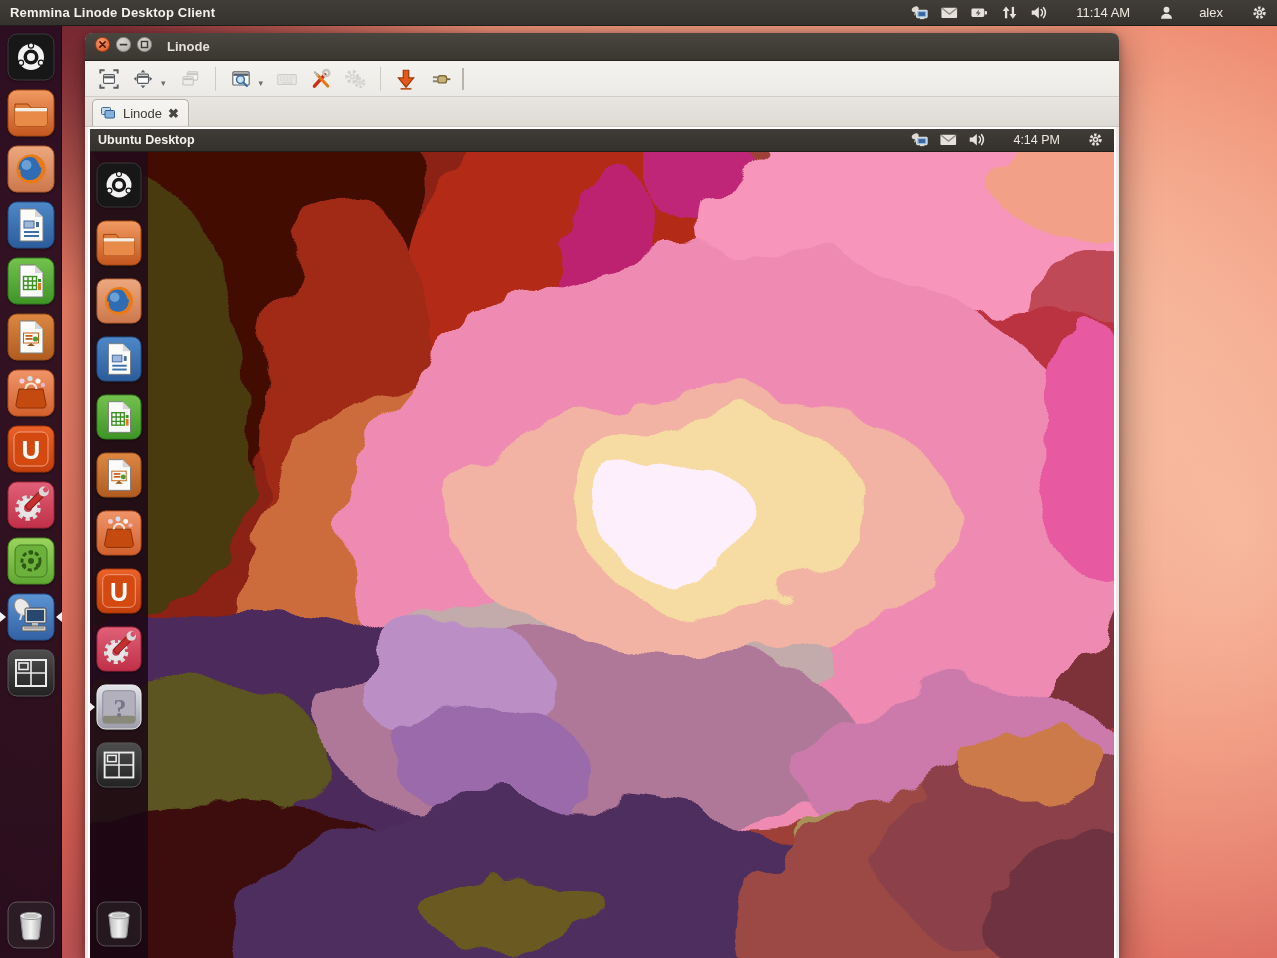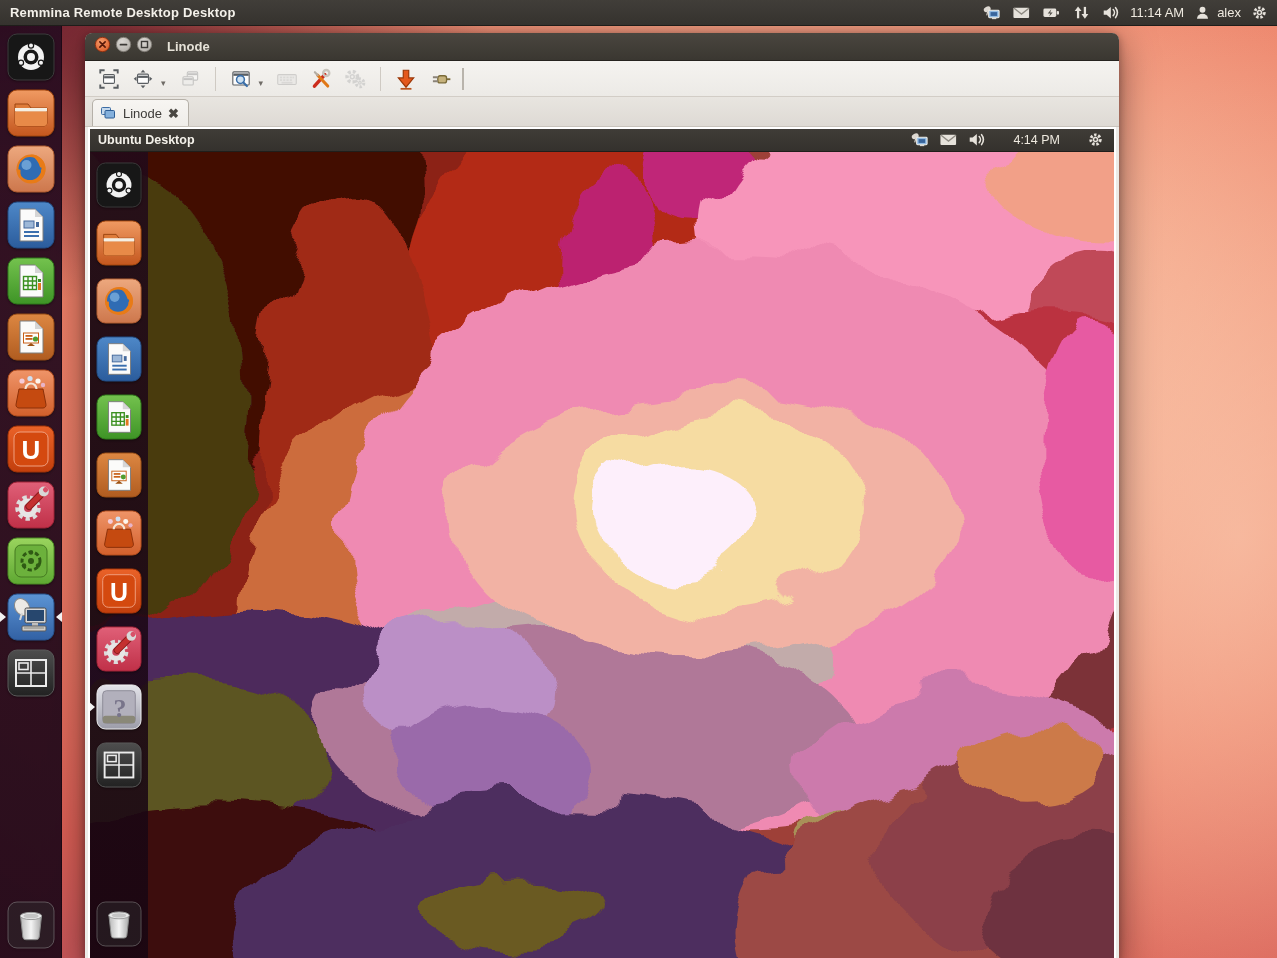--- a/index.html
+++ b/index.html
@@ -13,21 +13,21 @@
   }
 
   
   .host-panel{
     position:absolute; left:0; top:0; width:1277px; height:26px;
     background:linear-gradient(#413e39,#35322e);
     border-bottom:1px solid #1f1d1a;
     display:flex; align-items:center; color:#f4f1ea; z-index:50;
   }
   .host-panel .app-title{ font-weight:bold; font-size:13px; margin-left:10px; letter-spacing:.2px; }
-  .panel-right{ margin-left:auto; display:flex; align-items:center; gap:9px; padding-right:8px; }
+  .panel-right{ margin-left:auto; display:flex; align-items:center; gap:27px; padding-right:8px; }
   .tray{ display:flex; align-items:center; gap:11px; }
   .tray span, .panel-icon{ display:inline-flex; width:19px; height:16px; align-items:center; justify-content:center; }
   .clock{ font-size:13px; color:#eee9df; }
   .user-name{ font-size:13px; color:#eee9df; margin-left:-4px;text-align:center; }
 
   
   .launcher{
     position:absolute; left:0; top:26px; width:62px; height:932px;
     background:linear-gradient(rgba(40,12,32,.93), rgba(30,8,24,.93));
     border-right:1px solid rgba(0,0,0,.35);
@@ -110,21 +110,21 @@
     position:absolute; left:0; top:23px; bottom:0; width:58px;
     background:linear-gradient(rgba(34,10,26,.88), rgba(24,6,18,.88));
     display:flex; flex-direction:column; align-items:center; padding-top:4px; z-index:9;
   }
   .remote-launcher .litem{ width:46px; height:46px; margin:6px 0; }
 </style>
 </head>
 <body>
 
 <div class="host-panel">
-  <span class="app-title">Remmina Remote Desktop Desktop</span>
+  <span class="app-title">Remmina Linode Desktop Client</span>
   <div class="panel-right">
     <div class="tray">
         <span>
           <svg viewBox="0 0 20 16">
             <ellipse cx="5.5" cy="4.5" rx="3.8" ry="2.8" transform="rotate(-28 5.5 4.5)" fill="#ded9d2"></ellipse>
             <path d="M6 7l-1 4" stroke="#ded9d2" stroke-width="1.2"></path>
             <rect x="7" y="5.5" width="11" height="8" rx="1" fill="#93bce4" stroke="#f0eee8" stroke-width="1.1"></rect>
             <rect x="9" y="7.5" width="7" height="4" fill="#39659c"></rect>
             <rect x="10.5" y="13.5" width="4.5" height="1.4" fill="#ded9d2"></rect>
           </svg>

